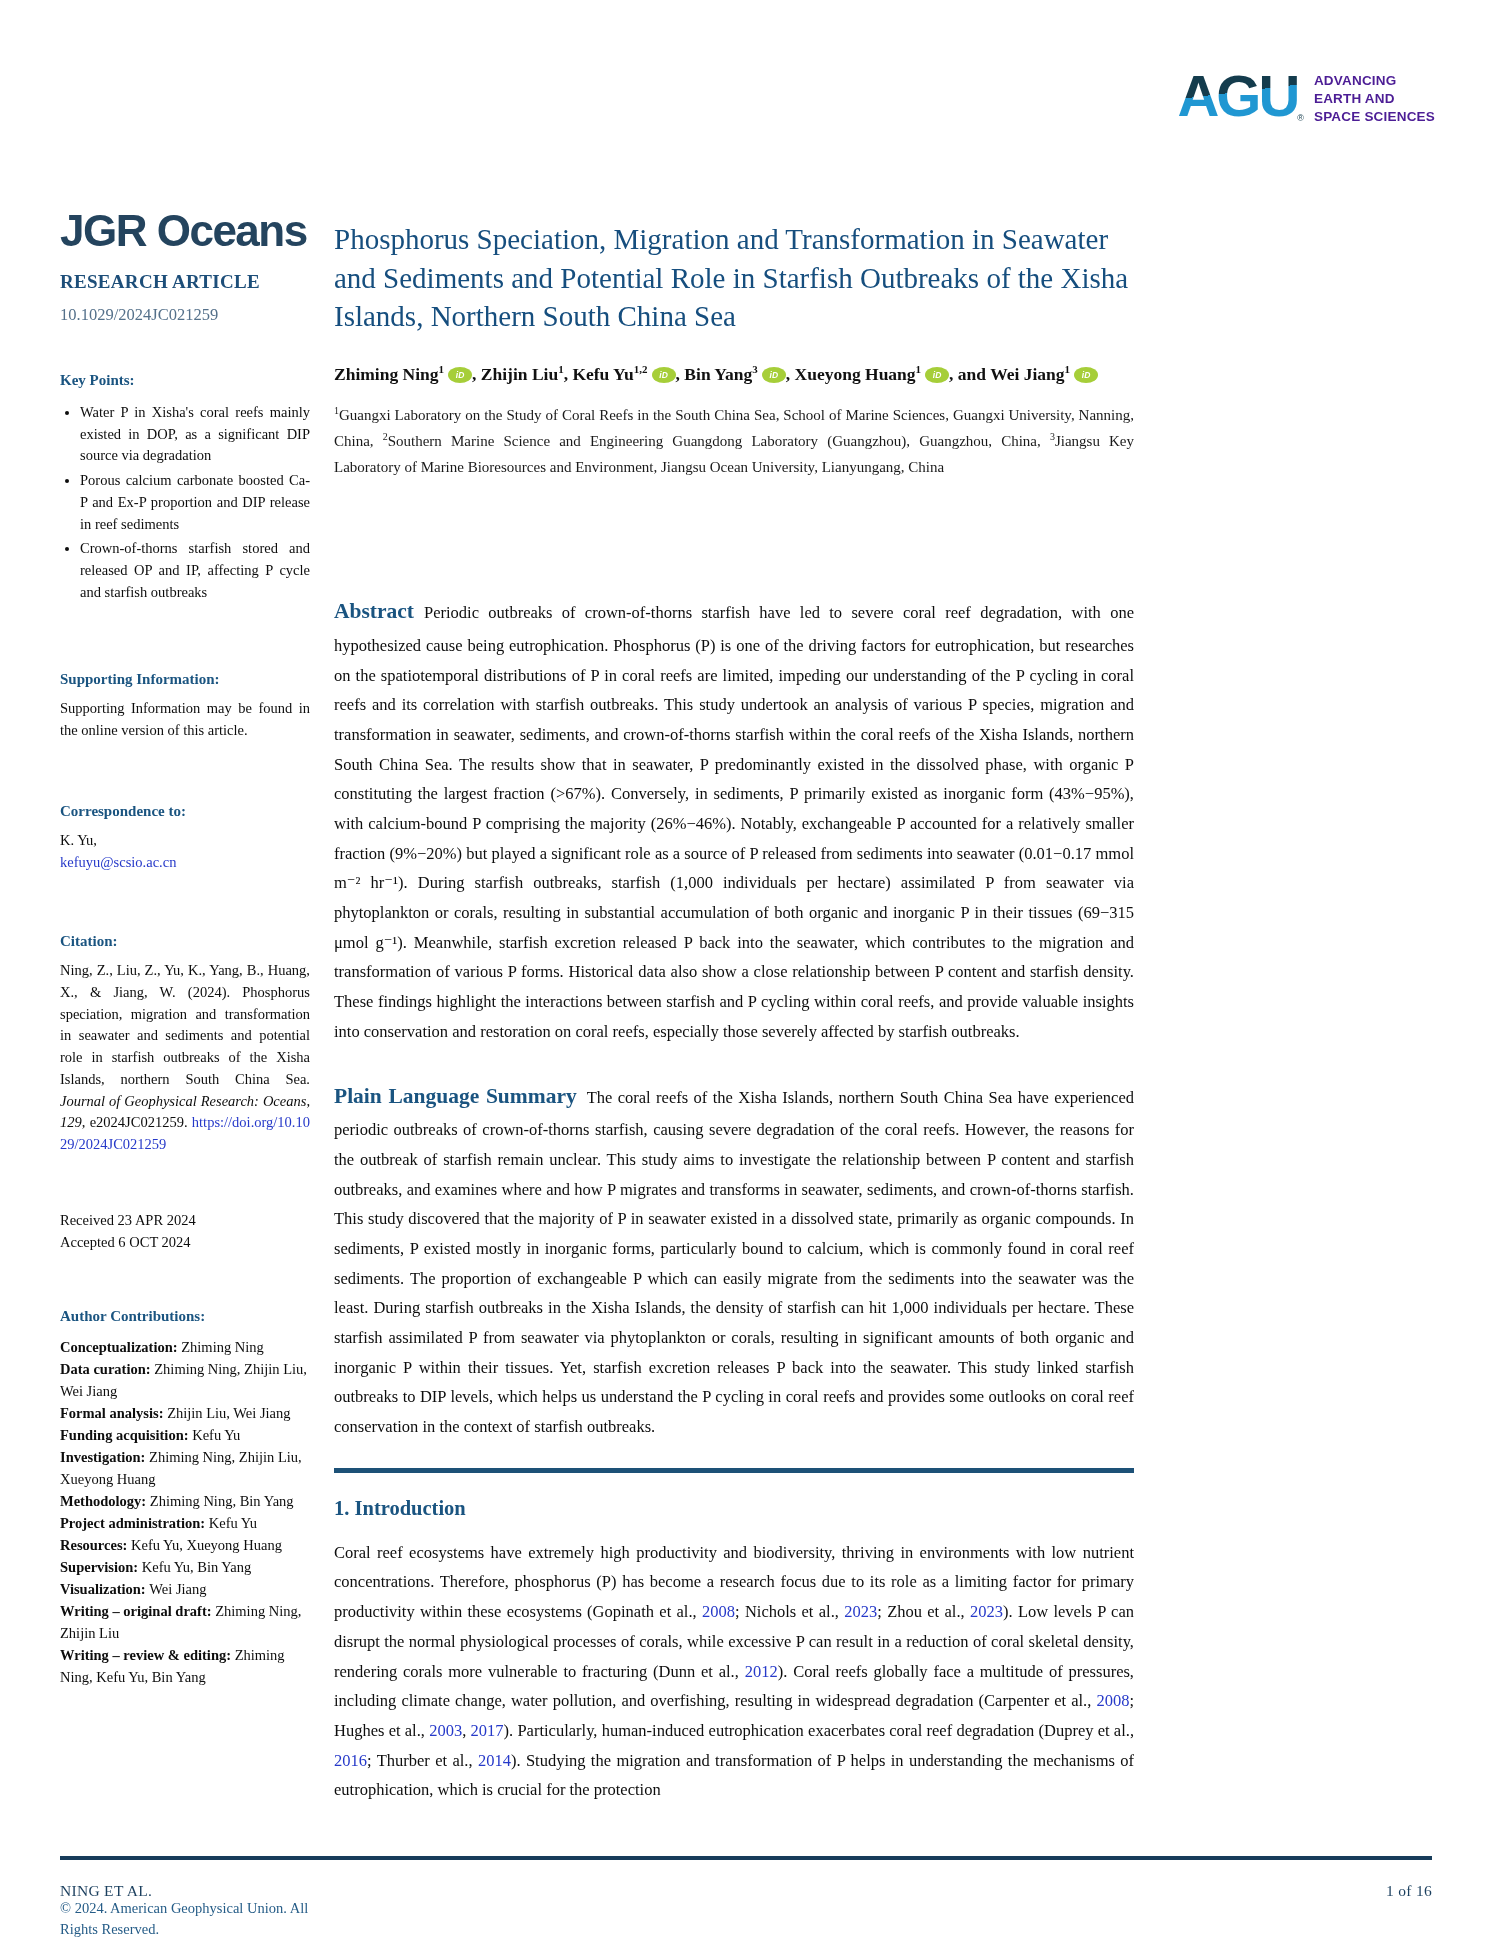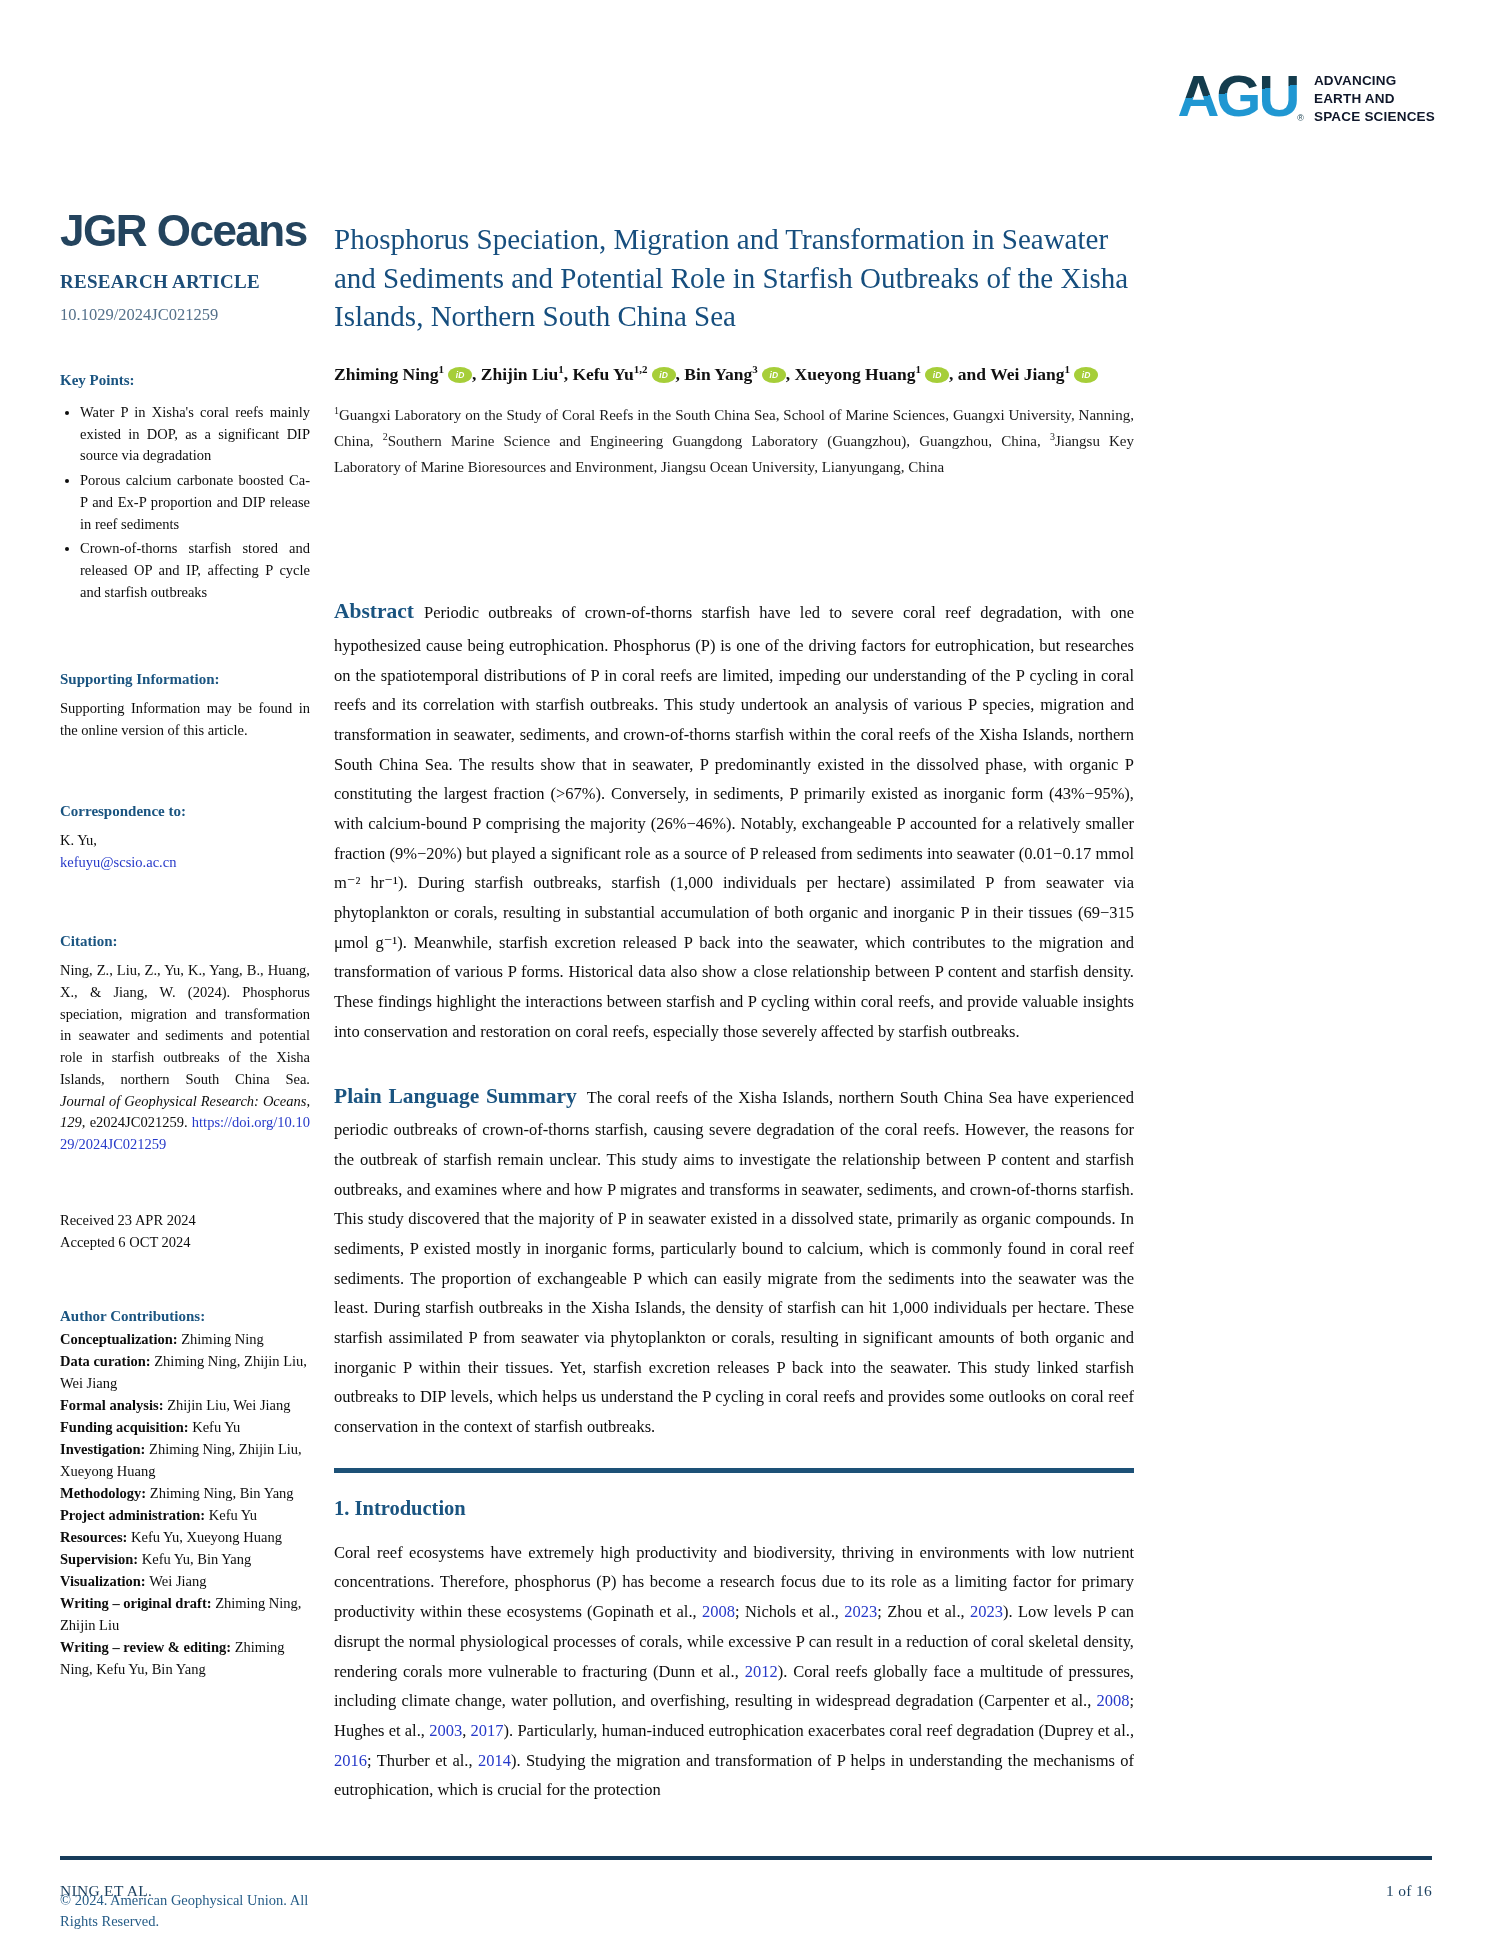--- a/index.html
+++ b/index.html
@@ -19,21 +19,21 @@
   }
   @supports ((-webkit-background-clip:text)) {
     .agu-text {
       background:linear-gradient(173deg,#143c4d 44%,#2097d2 44%);
       -webkit-background-clip:text; background-clip:text; color:transparent;
     }
   }
   .agu-reg { font-family:"Liberation Sans",sans-serif; font-size:9px; color:#143c4d; align-self:flex-end; margin-left:-10px; margin-bottom:2px; }
   .agu-tagline {
     font-family:"Liberation Sans","DejaVu Sans",sans-serif;
-    font-weight:800; font-size:13.5px; line-height:1.32; letter-spacing:0.2px; color:#0f172a; padding-top:2px;
+    font-weight:800; font-size:13.5px; line-height:1.32; letter-spacing:0.2px; color:#4c1d95; padding-top:2px;
   }
 
   
   .columns { display:grid; grid-template-columns:250px 800px; column-gap:24px; }
 
   
   .sidebar { font-size:14.5px; line-height:1.5; }
   .jgr-logo {
     margin-top:126px;
     font-family:"Liberation Sans","DejaVu Sans",sans-serif;
@@ -49,21 +49,21 @@
   .h-ac { margin-top:52px; }
   .kp-list { margin:10px 0 0 0; padding-left:20px; text-align:justify; }
   .kp-list li { margin-bottom:3px; }
   .si-text { margin-top:8px; text-align:justify; }
   .corr-name { margin-top:8px; }
   .link { color:#2639c9; text-decoration:none; }
   .citation { margin-top:8px; text-align:justify; }
   .citation .break { word-break:break-all; }
   .italic { font-style:italic; }
   .received-block { margin-top:54px; }
-  .contrib-list { }
+  .contrib-list { margin-top:8px; }
   .contrib { line-height:1.52; }
   .contrib b { font-weight:bold; }
   .copyright { margin-top:210px; color:#255c87; line-height:1.45; }
 
   
   .main { padding-top:148px; font-size:16.5px; }
   .main h1 { font-size:29px; font-weight:normal; color:#164e7e; line-height:1.33; }
   .authors { margin-top:24px; font-size:17.5px; font-weight:bold; color:#111; line-height:1.6; }
   .authors sup { font-size:11px; }
   .orcid {

